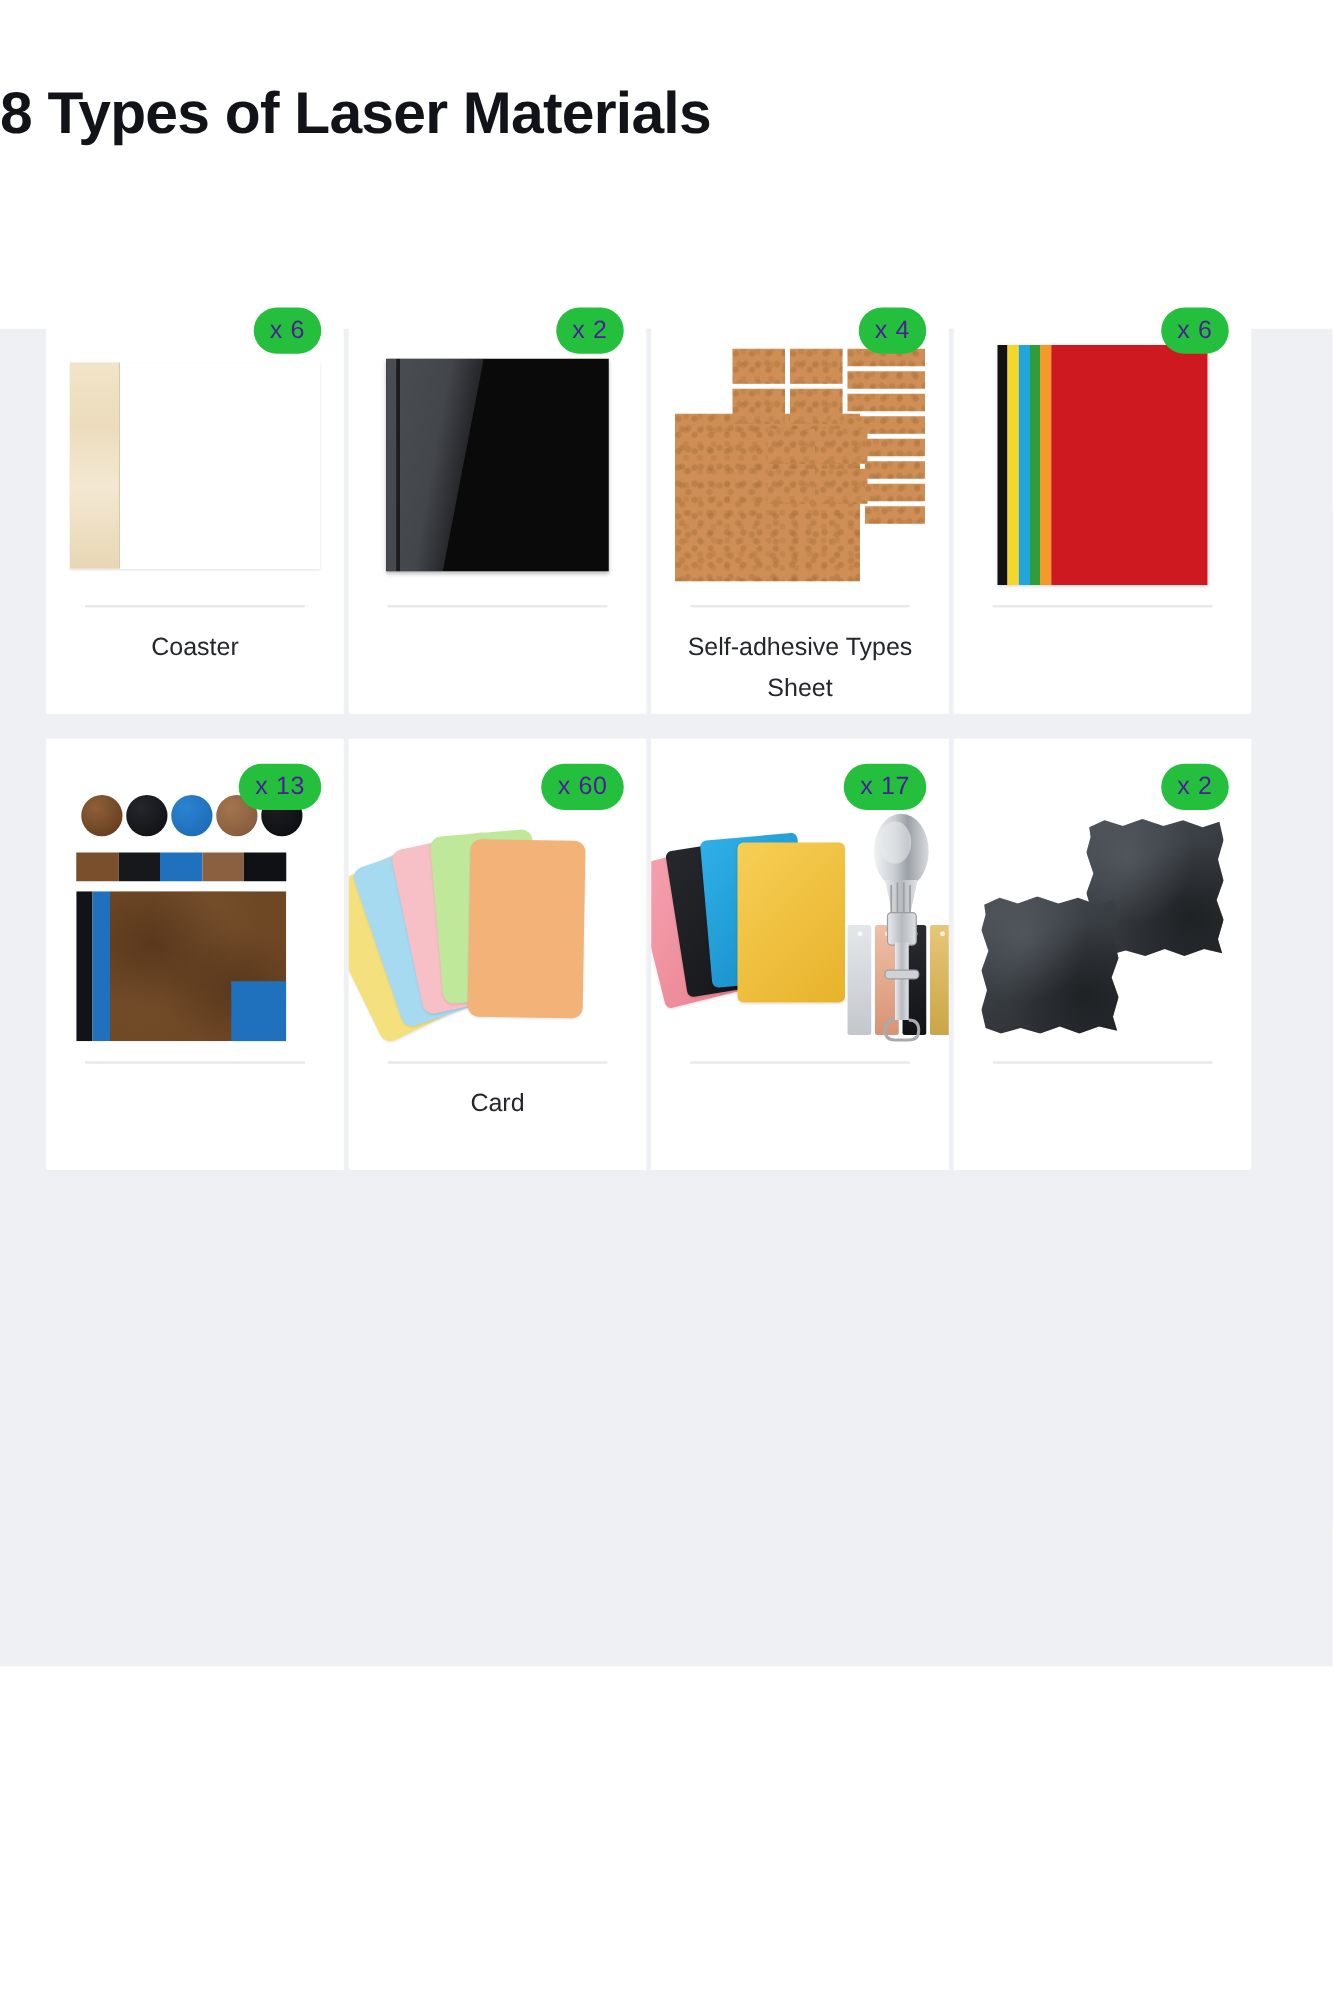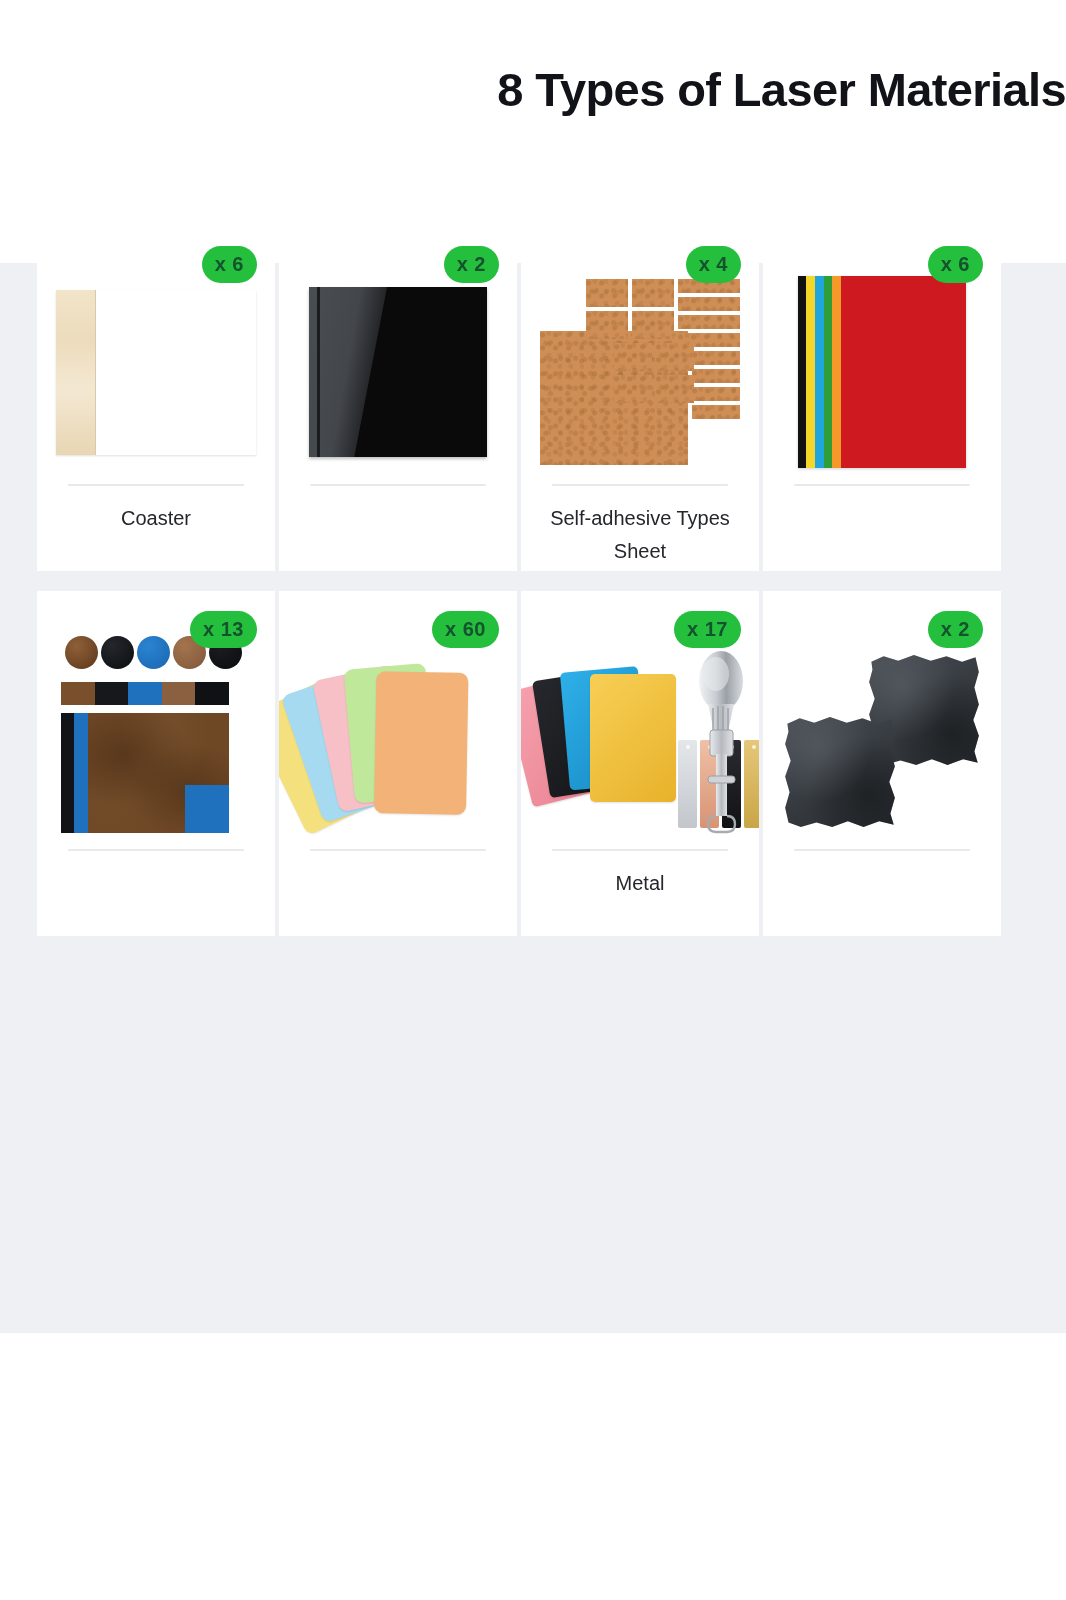--- a/index.html
+++ b/index.html
@@ -27,21 +27,21 @@
     height: 1070px;
     background: #eef0f4;
   }
 
   
   #heading {
     position: absolute;
     left: 0;
     top: 58px;
     width: 1066px;
-    text-align: right;
+    text-align: left;
     font-weight: 700;
     font-size: 47px;
     line-height: 1.35;
     letter-spacing: -0.6px;
     color: #111318;
     font-family: "Liberation Sans", "DejaVu Sans", sans-serif;
   }
   #heading .l2 { display: block; }
 
   
@@ -65,23 +65,23 @@
 
   .badge {
     position: absolute;
     top: 20px;
     right: 18px;
     min-width: 54px;
     height: 37px;
     padding: 0 13px;
     border-radius: 19px;
     background: #24c03d;
-    color: #14532d;
+    color: #4c1d95;
     font-size: 20px;
-    font-weight: 700;
+    font-weight: 400;
     display: flex;
     align-items: center;
     justify-content: center;
     letter-spacing: 0.5px;
     z-index: 5;
     white-space: nowrap;
   }
 
   .art {
     position: absolute;
@@ -371,20 +371,21 @@
           <div class="cards">
             <i style="left:6px;  top:34px; background:#f5e07e; transform:rotate(-26deg);"></i>
             <i style="left:24px; top:26px; background:#a5daf0; transform:rotate(-19deg);"></i>
             <i style="left:41px; top:20px; background:#f7bfc6; transform:rotate(-12deg);"></i>
             <i style="left:57px; top:16px; background:#bfe89a; transform:rotate(-5deg);"></i>
             <i style="left:76px; top:22px; width:92px; height:142px; background:#f3b277; transform:rotate(1deg);"></i>
           </div>
         </div>
       </div>
       <div class="rule"></div>
+      <div class="label">Card</div>
     </div>
 
     <div class="card">
       <div class="badge">x 17</div>
       <div class="art" style="top:48px;height:200px;">
         <div class="art-inner">
           <div class="metal">
             <i class="mc" style="left:0;   top:36px; background:linear-gradient(135deg,#f7a3af,#e87f90); transform:rotate(-14deg);"></i>
             <i class="mc" style="left:18px; top:30px; background:linear-gradient(135deg,#26282d,#121316); transform:rotate(-9deg);"></i>
             <i class="mc" style="left:38px; top:25px; background:linear-gradient(135deg,#2fb0e8,#1589c4); transform:rotate(-5deg);"></i>
@@ -415,21 +416,20 @@
               <path d="M19 60 L19 84 M24 58 L24 84 M29 58 L29 84 M34 60 L34 84" stroke="#9ba0a6" stroke-width="1.4" fill="none"></path>
               <rect x="16" y="82" width="23" height="26" rx="3" fill="url(#hgrad)" stroke="#9ba0a6" stroke-width="1"></rect>
               <rect x="22" y="106" width="11" height="62" fill="url(#hgrad)"></rect>
               <rect x="14" y="128" width="27" height="7" rx="3" fill="#cfd3d7" stroke="#9ba0a6" stroke-width="1"></rect>
               <path d="M22 168 q-8 0 -8 8 q0 8 8 8 h11 q8 0 8 -8 q0 -8 -8 -8" fill="none" stroke="#a7abb0" stroke-width="2.4"></path>
             </svg>
           </div>
         </div>
       </div>
       <div class="rule"></div>
-      <div class="label">Metal</div>
     </div>
 
     <div class="card">
       <div class="badge">x 2</div>
       <div class="art" style="top:52px;height:196px;">
         <div class="art-inner">
           <div class="rock">
             <i style="right:0; top:0;"></i>
             <i style="left:0;  bottom:0;"></i>
           </div>

